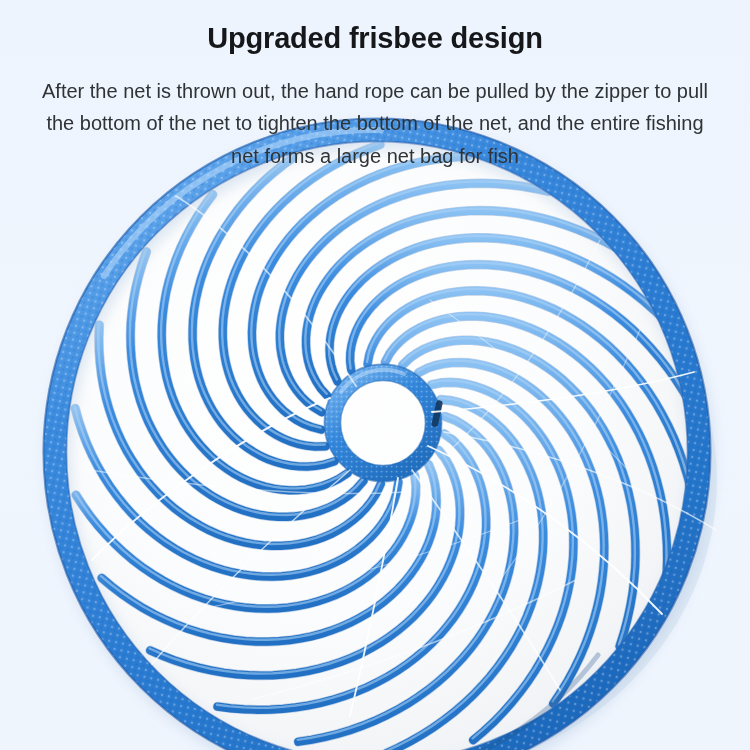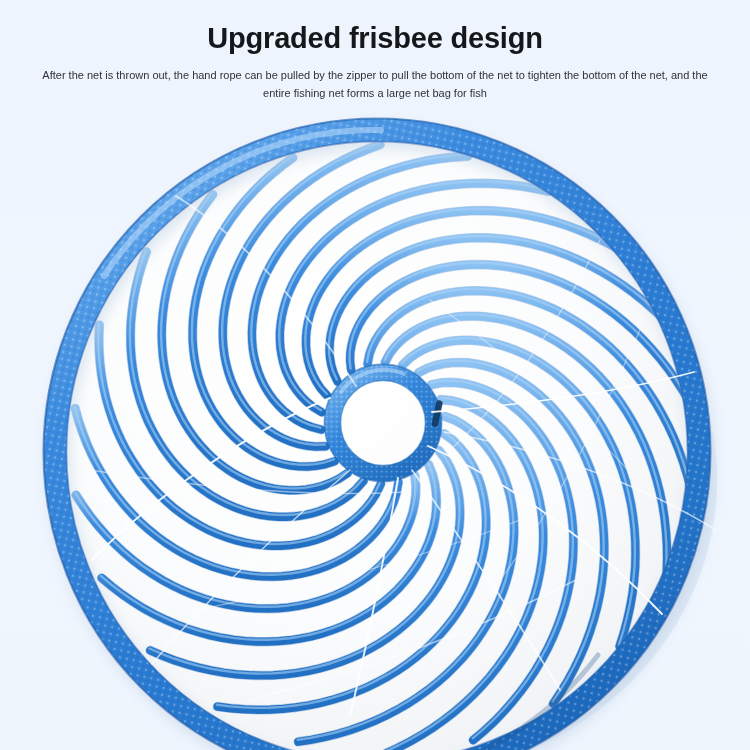--- a/index.html
+++ b/index.html
@@ -37,24 +37,24 @@
     margin: 0;
     padding-top: 21px;
     font-size: 29px;
     font-weight: bold;
     letter-spacing: -0.2px;
     color: #15171a;
     line-height: 1.2;
   }
 
   .subcopy {
-    margin: 0 auto;
+    margin: 8px auto;
     padding-top: 11px;
     width: 690px;
-    font-size: 11px;
+    font-size: 20px;
     font-weight: normal;
     color: #2f3336;
     line-height: 1.62;
   }
 
   
   .photo-stage {
     position: absolute;
     left: 0;
     top: 0;

